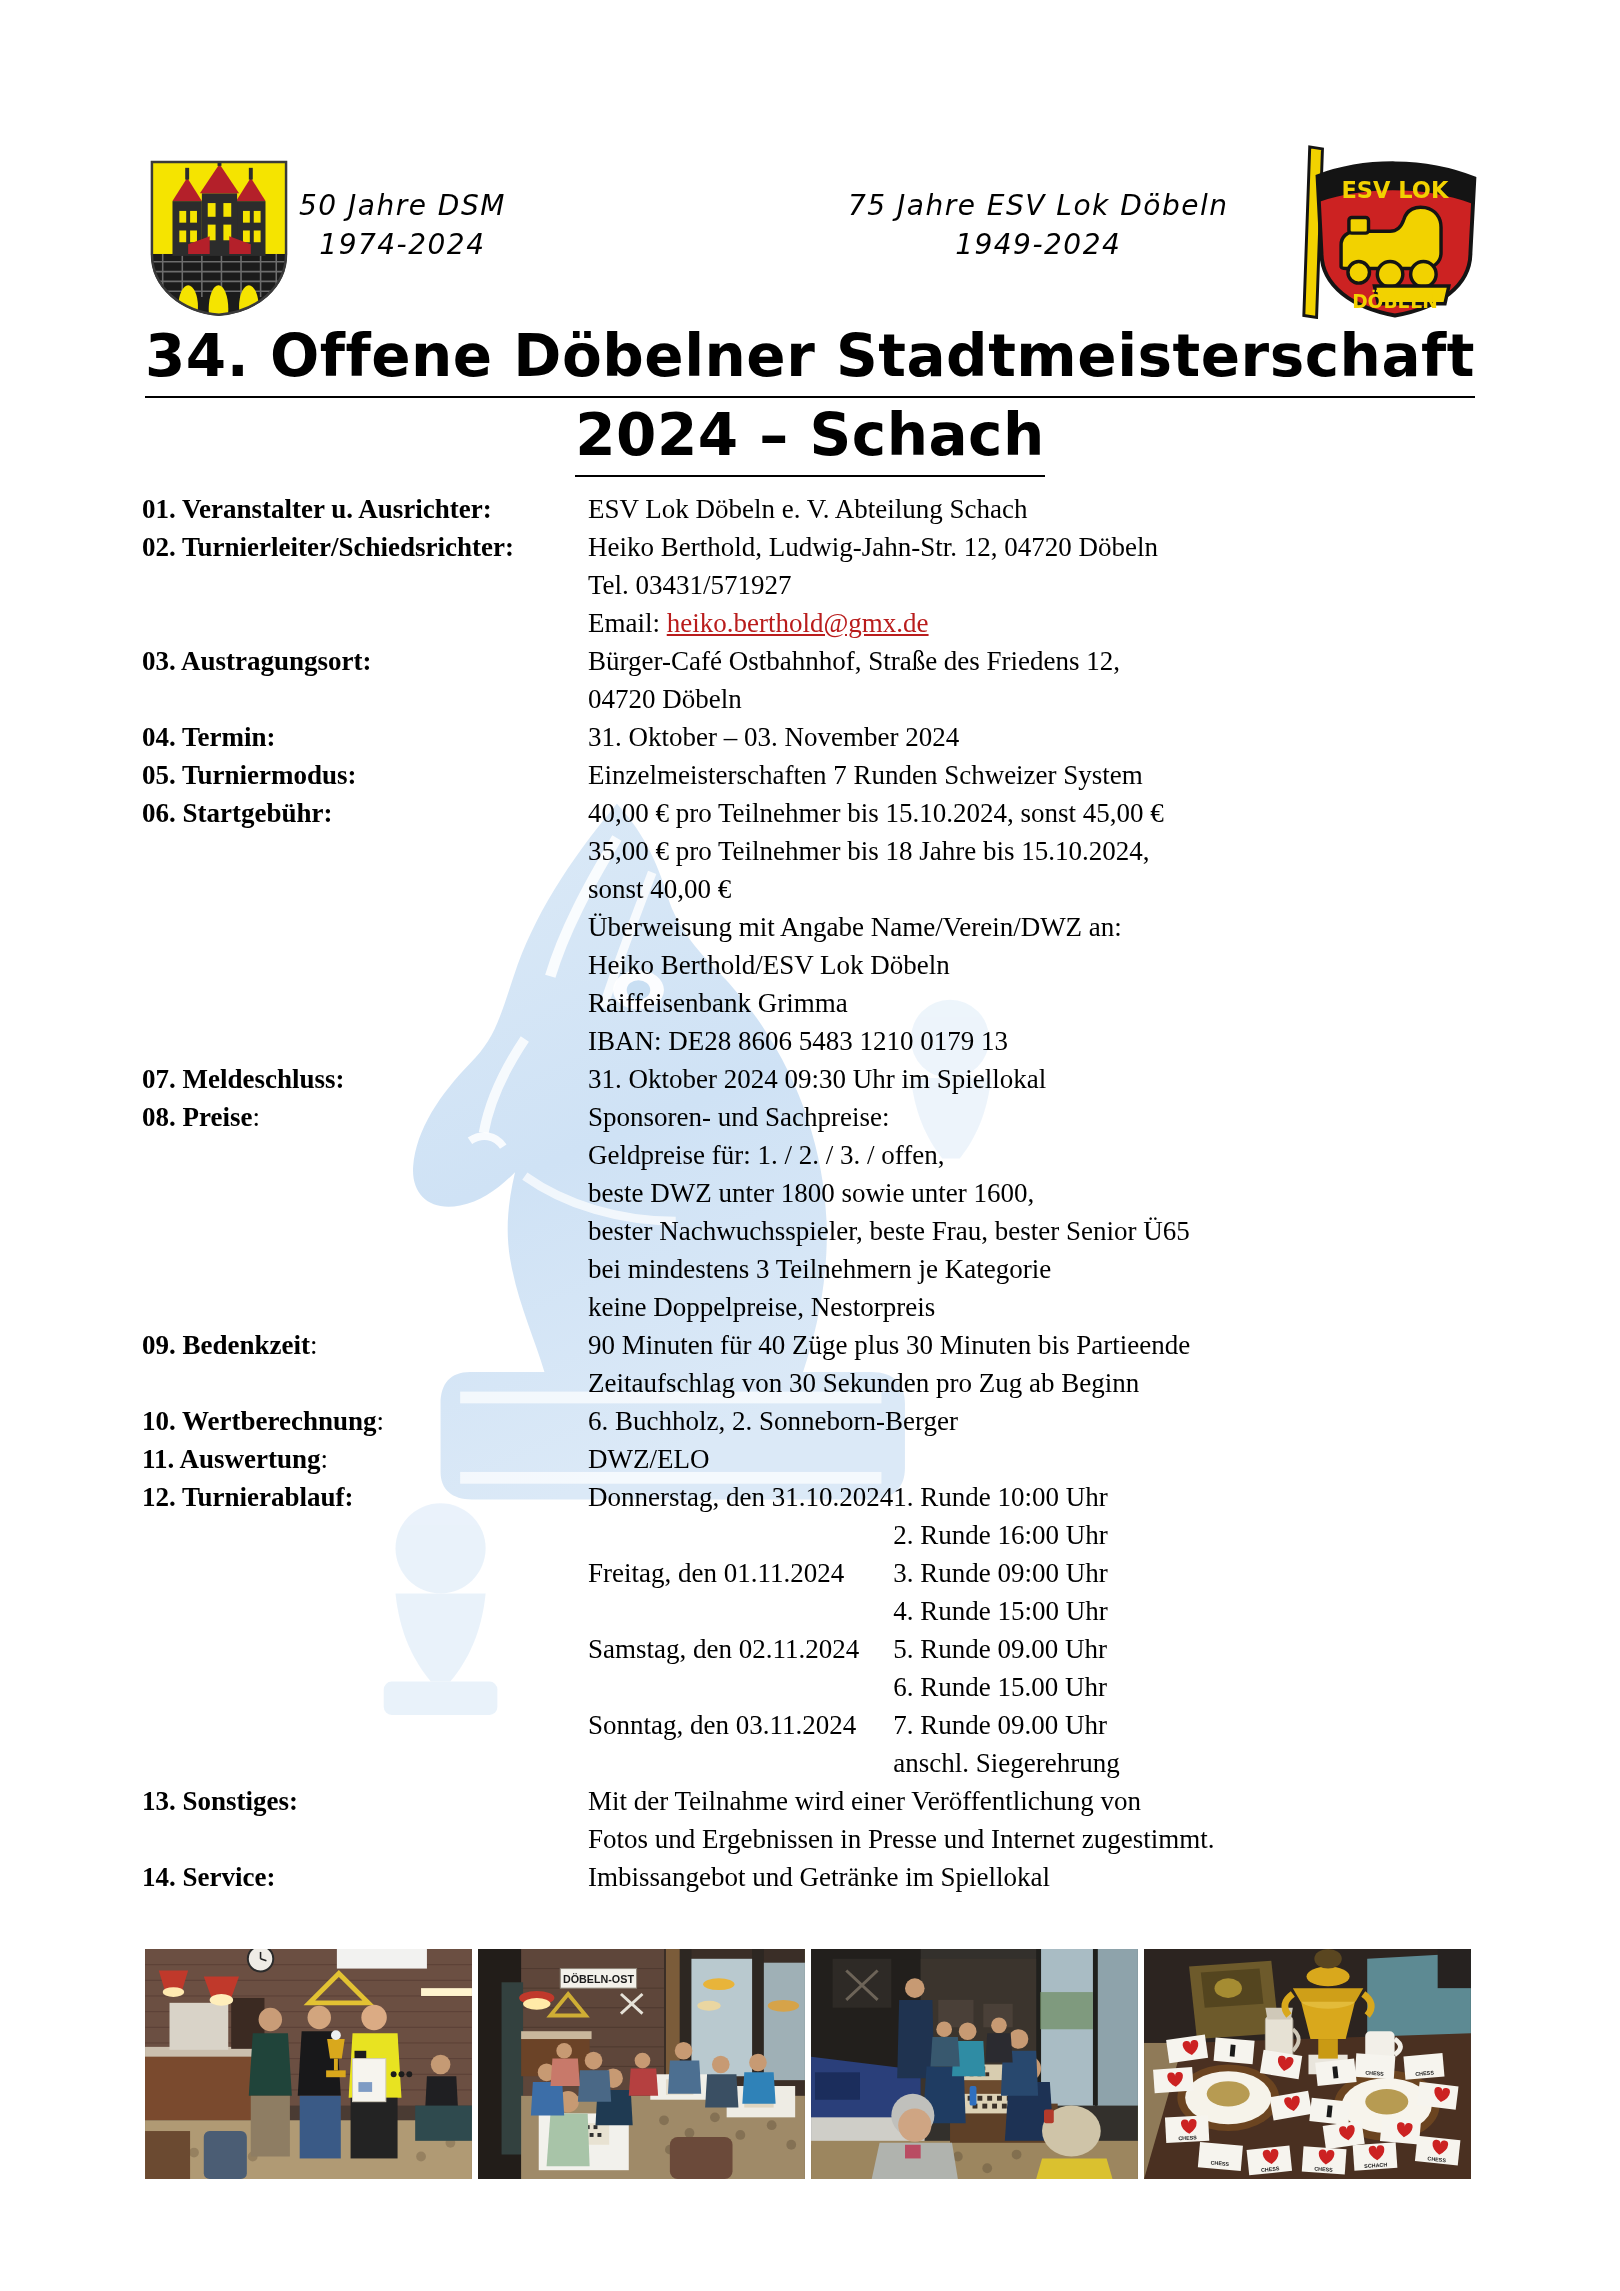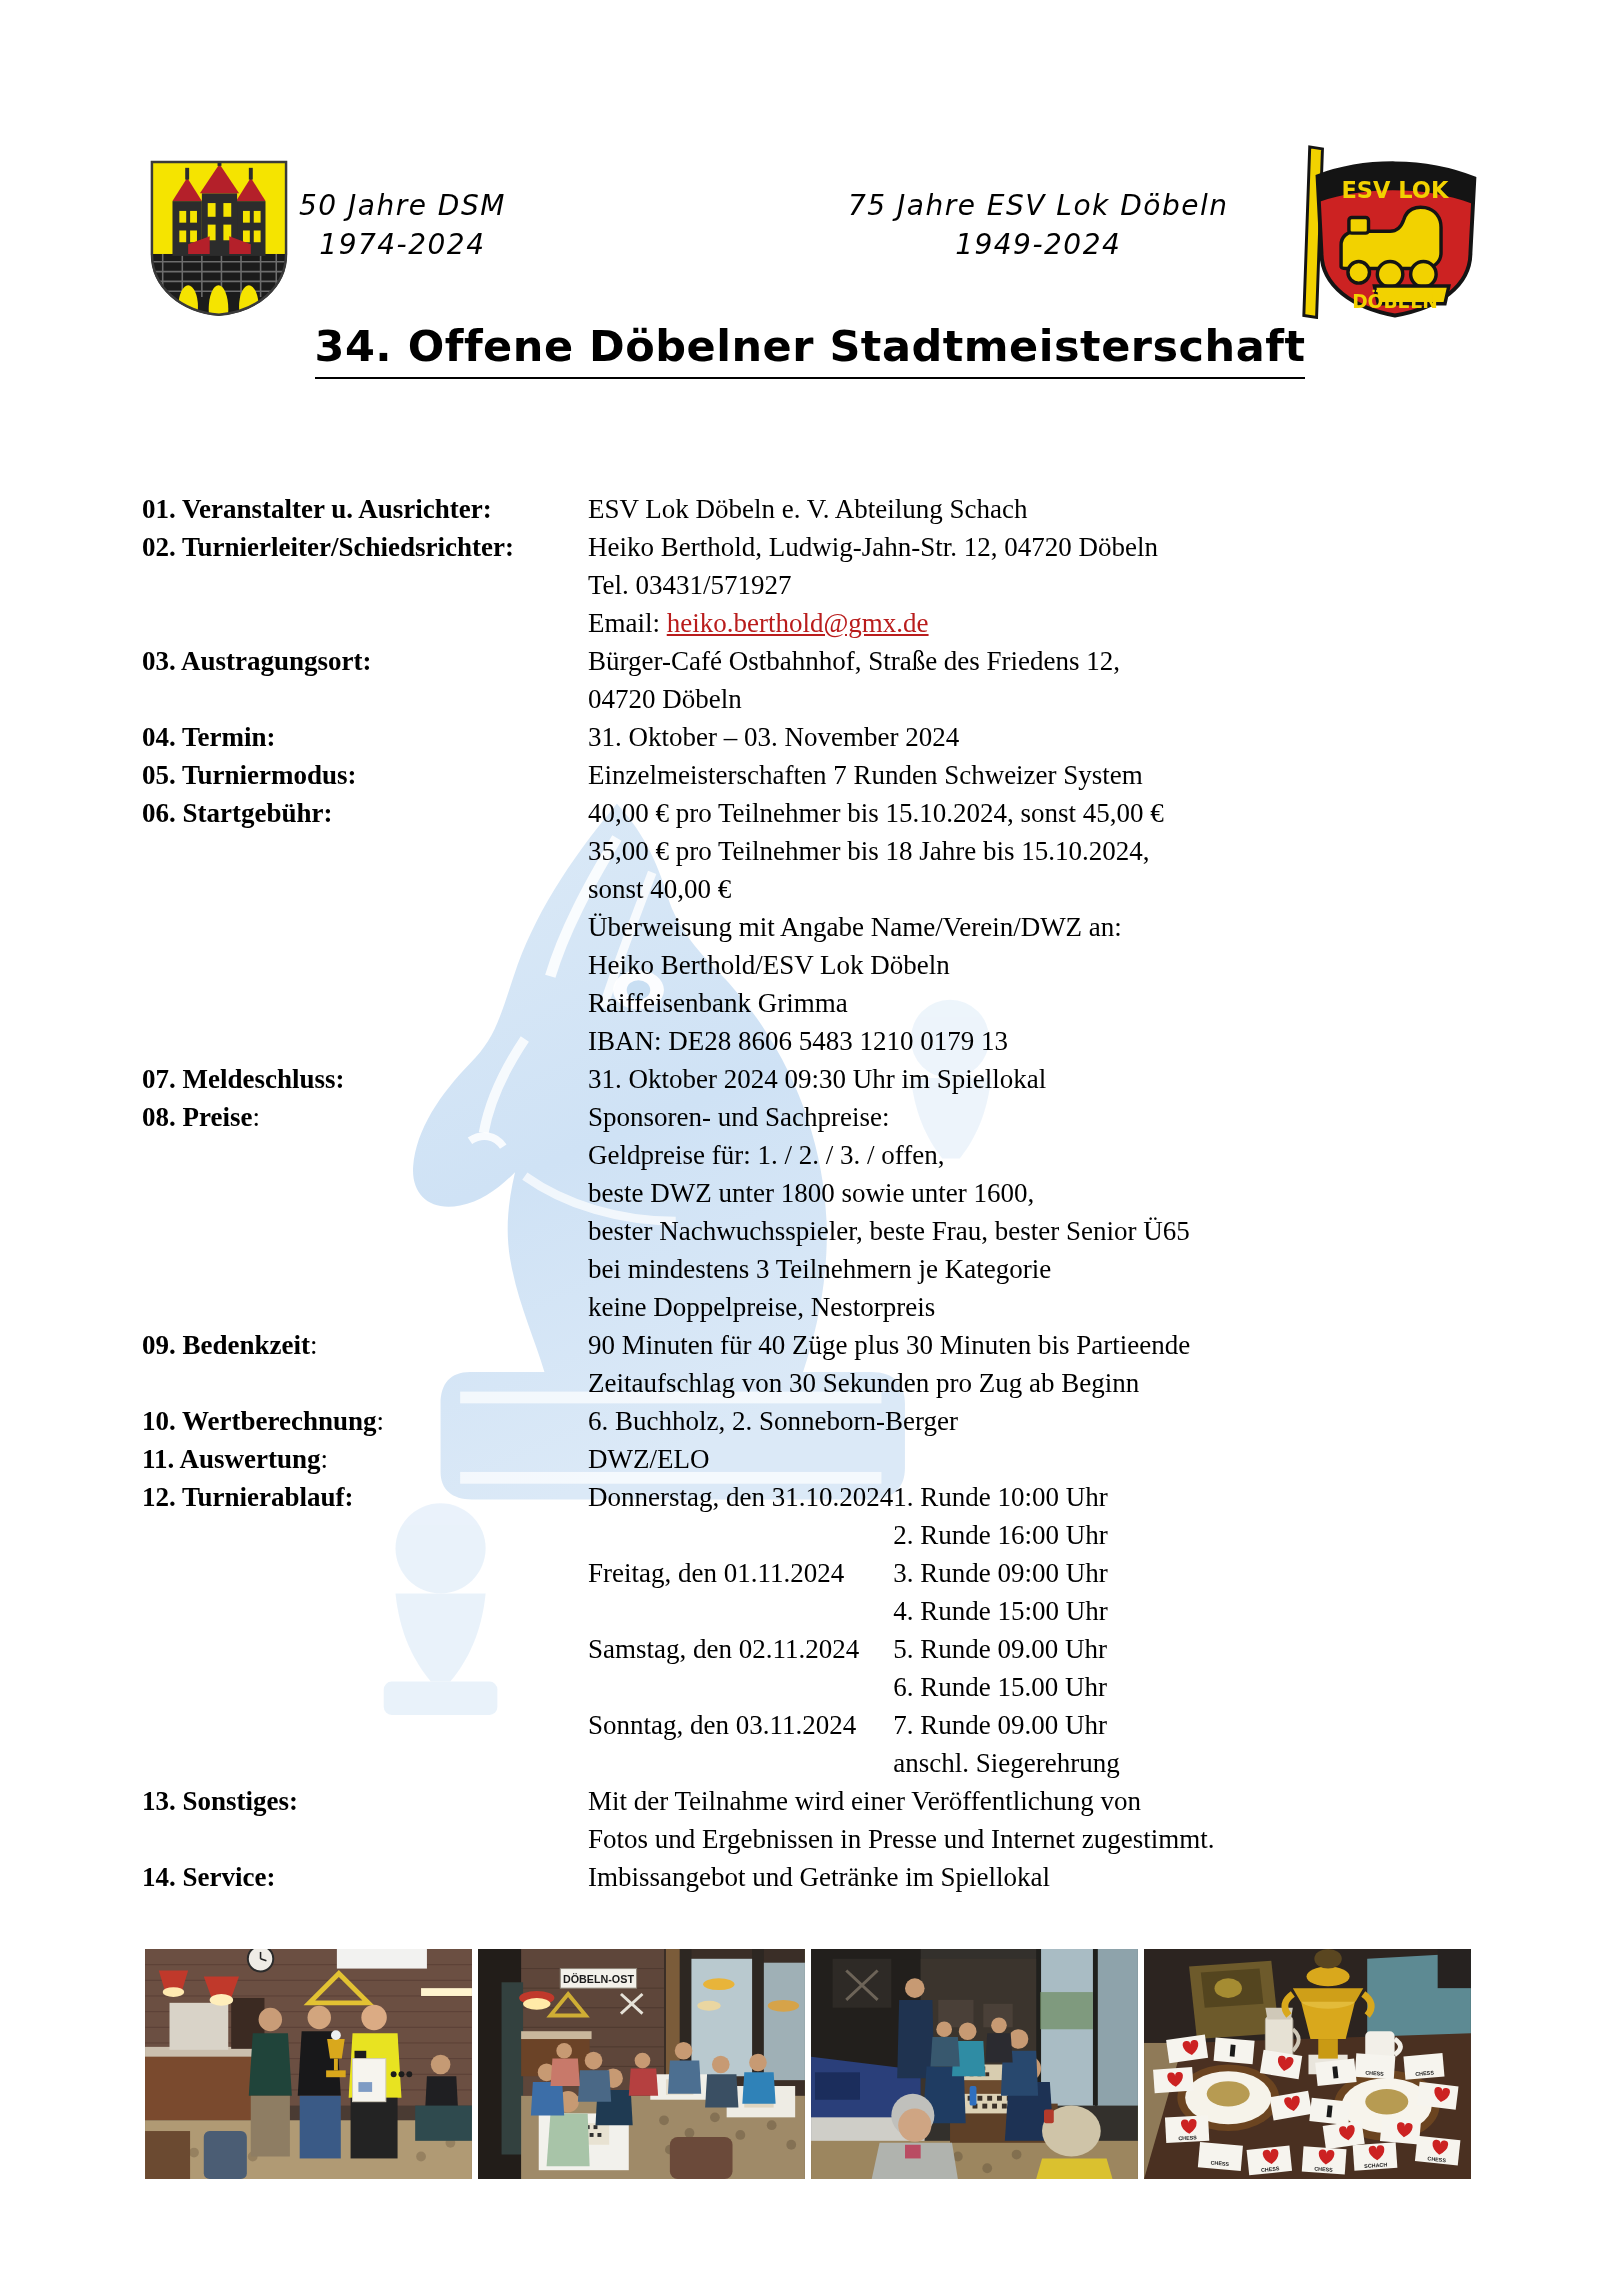--- a/index.html
+++ b/index.html
@@ -61,21 +61,21 @@
   .title-block{
     position:absolute;
     left:0; top:319px;
     width:1620px;
     text-align:center;
     z-index:3;
   }
   .title-line{
     font-family:"DejaVu Sans","Liberation Sans",sans-serif;
     font-weight:bold;
-    font-size:43px;
+    font-size:58px;
     letter-spacing:0.5px;
     line-height:1.28;
     display:block;
   }
   .title-line span.u{
     border-bottom:2.9px solid #000;
     padding-bottom:2.9px;
     display:inline-block;
   }
 
@@ -306,20 +306,23 @@
         <path d="M30 140 C62 164 140 164 174 138 L170 122
                  C140 148 62 148 34 124 Z" fill="#141414" opacity="0"></path>
         <text x="101" y="168" font-family="'DejaVu Sans','Liberation Sans',sans-serif" font-size="19" font-weight="bold" fill="#f2d200" text-anchor="middle">DÖBELN</text>
       </svg>
     </div>
   </div>
 
   <div class="title-block">
     <span class="title-line">
       <span class="u">34. Offene Döbelner Stadtmeisterschaft</span>
+    </span>
+    <span class="title-line">
+      <span class="u">2024 – Schach</span>
     </span>
   </div>
 
   <div class="content">
     <table class="spec">
       <tbody>
 
         <tr>
           <td class="lbl">01. Veranstalter u. Ausrichter:</td>
           <td class="val">

